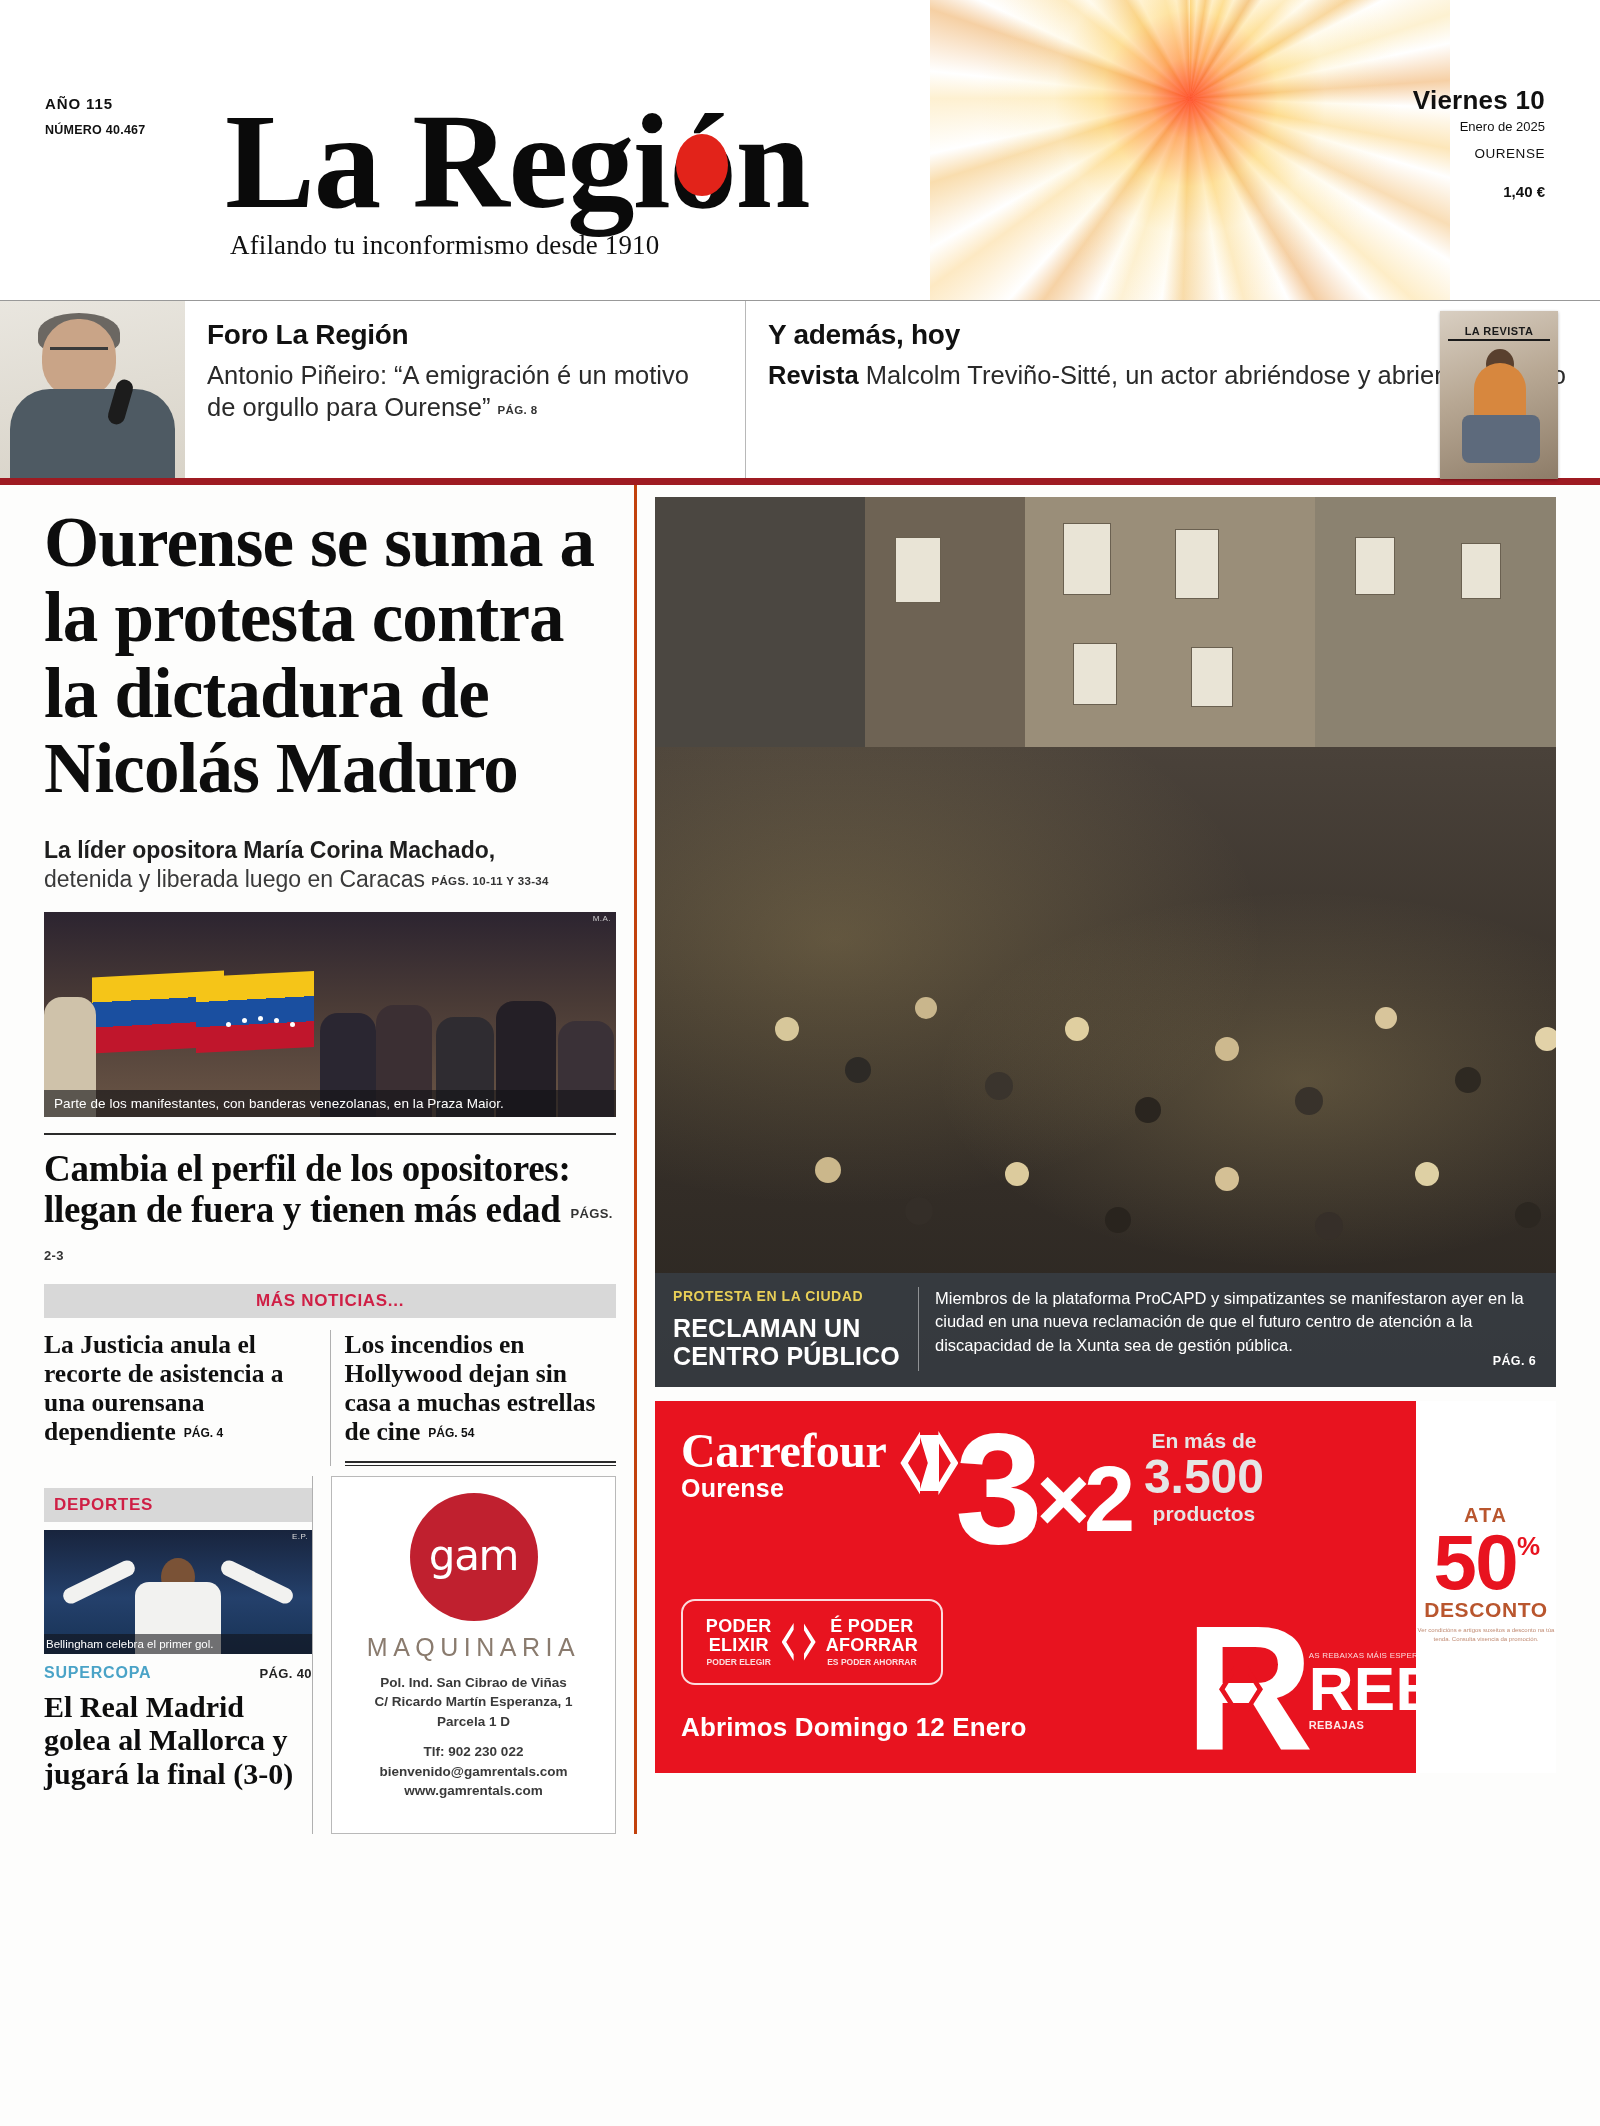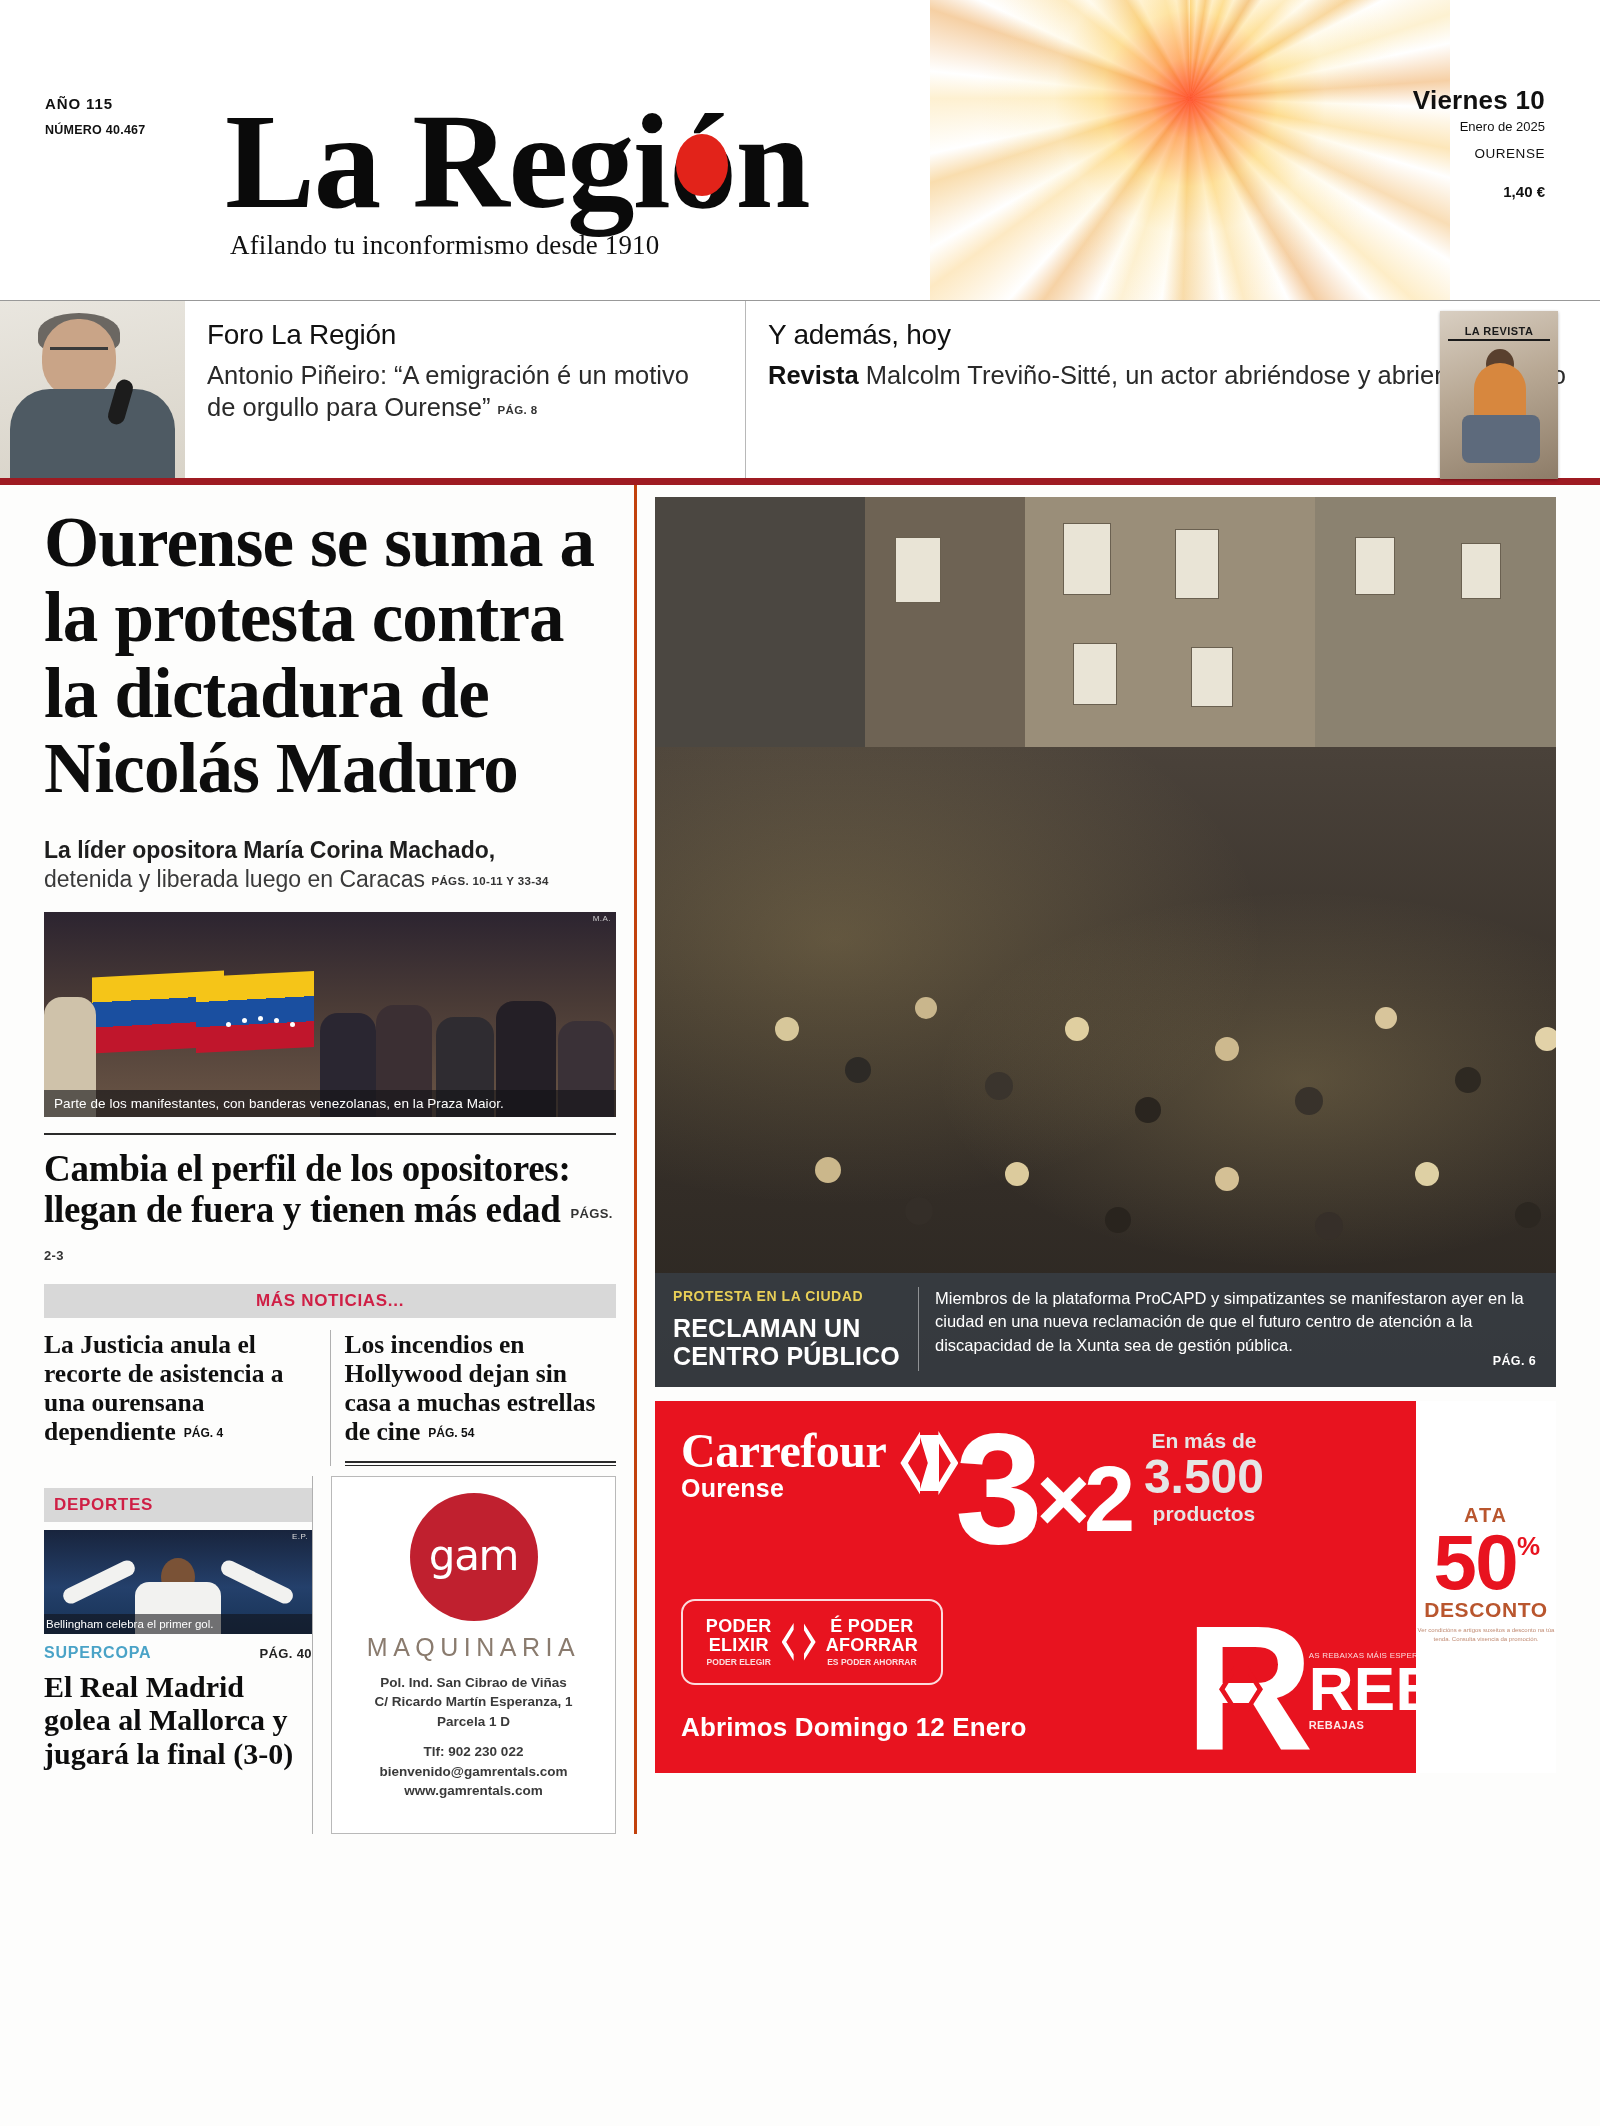--- a/index.html
+++ b/index.html
@@ -145,21 +145,21 @@
     width: 17px; height: 46px; border-radius: 9px;
     background: #1c1c1c; transform: rotate(16deg);
   }
   .teaser-col {
     flex: 1; padding: 18px 22px 10px 22px;
     position: relative;
   }
   .teaser-col + .teaser-col { border-left: 1px solid #b8b8b8; }
   .teaser-col.c1 { max-width: 560px; }
   .teaser-kicker {
-    font-size: 28px; font-weight: 400; color: #111; letter-spacing: -.01em;
+    font-size: 28px; font-weight: 700; color: #111; letter-spacing: -.01em;
     margin-bottom: 9px;
   }
   .teaser-text {
     font-size: 25.5px; line-height: 1.24; color: #2a2a2a; font-weight: 400;
   }
   .teaser-text b { font-weight: 700; color: #111; }
   .pref {
     font-size: 11.5px; font-weight: 800; color: #333;
     letter-spacing: .03em; vertical-align: 2px;
   }
@@ -284,21 +284,21 @@
     margin-top: 14px; height: 5px;
     border-top: 2px solid #2a2a2a; border-bottom: 1px solid #2a2a2a;
   }
 
   
   .sports-row { display: flex; margin-top: 10px; }
   .sports-col { width: 268px; }
   .gam-col { flex: 1; padding-left: 18px; border-left: 1px solid #b0b0b0; }
 
   .photo-sport {
-    margin-top: 8px; width: 100%; height: 104px; position: relative; overflow: hidden;
+    margin-top: 8px; width: 100%; height: 124px; position: relative; overflow: hidden;
     background: linear-gradient(180deg,#18243d 0%,#24406b 55%,#173255 100%);
   }
   .sp-credit { position: absolute; right: 4px; top: 2px; font-size: 8px; color: #ddd; letter-spacing: .06em;}
   .sp-torso {
     position: absolute; left: 50%; transform: translateX(-50%); top: 52px;
     width: 86px; height: 84px; background: #f2f2f0; border-radius: 14px 14px 6px 6px;
   }
   .sp-head {
     position: absolute; left: 50%; transform: translateX(-50%); top: 28px;
     width: 34px; height: 38px; background: #7a5236; border-radius: 50%;

